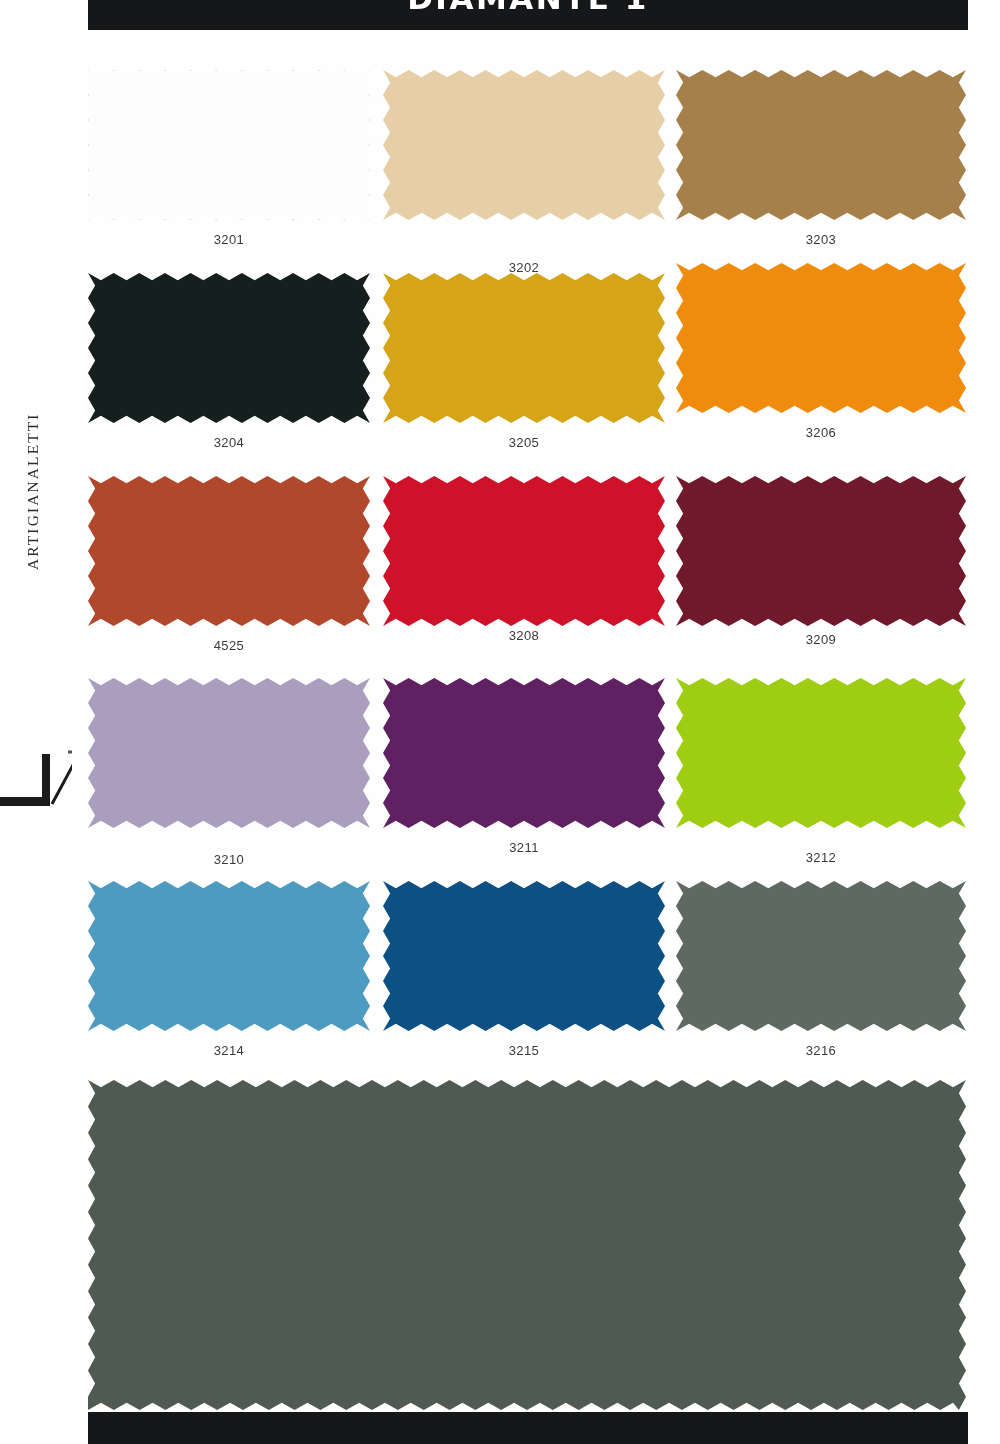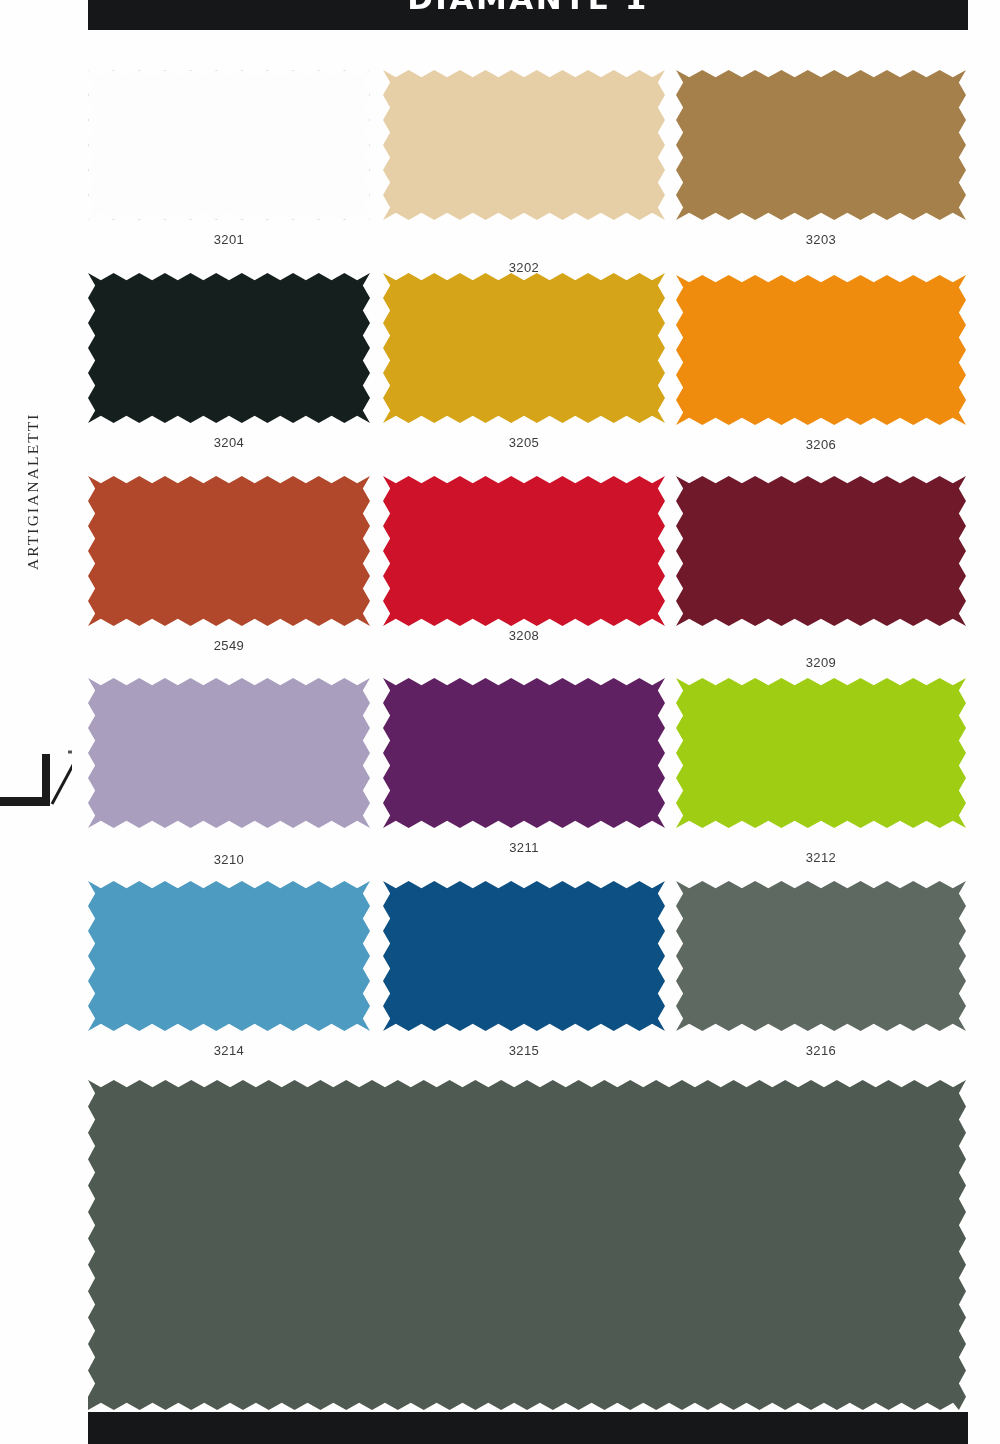--- a/index.html
+++ b/index.html
@@ -158,43 +158,43 @@
         <div class="swatch-fill" style="--c: #15201e; clip-path: polygon(0% 0%, 4.55% 4.77%, 9.09% 0%, 13.64% 4.77%, 18.18% 0%, 22.73% 4.77%, 27.27% 0%, 31.82% 4.77%, 36.36% 0%, 40.91% 4.77%, 45.45% 0%, 50% 4.77%, 54.55% 0%, 59.09% 4.77%, 63.64% 0%, 68.18% 4.77%, 72.73% 0%, 77.27% 4.77%, 81.82% 0%, 86.36% 4.77%, 90.91% 0%, 95.45% 4.77%, 100% 0%, 97.46% 8.33%, 100% 16.67%, 97.46% 25%, 100% 33.33%, 97.46% 41.67%, 100% 50%, 97.46% 58.33%, 100% 66.67%, 97.46% 75%, 100% 83.33%, 97.46% 91.67%, 100% 100%, 95.45% 95.23%, 90.91% 100%, 86.36% 95.23%, 81.82% 100%, 77.27% 95.23%, 72.73% 100%, 68.18% 95.23%, 63.64% 100%, 59.09% 95.23%, 54.55% 100%, 50% 95.23%, 45.45% 100%, 40.91% 95.23%, 36.36% 100%, 31.82% 95.23%, 27.27% 100%, 22.73% 95.23%, 18.18% 100%, 13.64% 95.23%, 9.09% 100%, 4.55% 95.23%, 0% 100%, 2.54% 91.67%, 0% 83.33%, 2.54% 75%, 0% 66.67%, 2.54% 58.33%, 0% 50%, 2.54% 41.67%, 0% 33.33%, 2.54% 25%, 0% 16.67%, 2.54% 8.33%);"></div>
       </div>
       <div class="swatch-label" style="top: 162px;">3204</div>
     </div>
     <div class="swatch-cell" style="left: 383px; top: 273px; width: 282px; height: 178px;">
       <div class="swatch" style="position: absolute; left: 0px; top: 0px; width: 282px; height: 150px;">
         <div class="swatch-fill" style="--c: #d5a418; clip-path: polygon(0% 0%, 4.55% 4.77%, 9.09% 0%, 13.64% 4.77%, 18.18% 0%, 22.73% 4.77%, 27.27% 0%, 31.82% 4.77%, 36.36% 0%, 40.91% 4.77%, 45.45% 0%, 50% 4.77%, 54.55% 0%, 59.09% 4.77%, 63.64% 0%, 68.18% 4.77%, 72.73% 0%, 77.27% 4.77%, 81.82% 0%, 86.36% 4.77%, 90.91% 0%, 95.45% 4.77%, 100% 0%, 97.46% 8.33%, 100% 16.67%, 97.46% 25%, 100% 33.33%, 97.46% 41.67%, 100% 50%, 97.46% 58.33%, 100% 66.67%, 97.46% 75%, 100% 83.33%, 97.46% 91.67%, 100% 100%, 95.45% 95.23%, 90.91% 100%, 86.36% 95.23%, 81.82% 100%, 77.27% 95.23%, 72.73% 100%, 68.18% 95.23%, 63.64% 100%, 59.09% 95.23%, 54.55% 100%, 50% 95.23%, 45.45% 100%, 40.91% 95.23%, 36.36% 100%, 31.82% 95.23%, 27.27% 100%, 22.73% 95.23%, 18.18% 100%, 13.64% 95.23%, 9.09% 100%, 4.55% 95.23%, 0% 100%, 2.54% 91.67%, 0% 83.33%, 2.54% 75%, 0% 66.67%, 2.54% 58.33%, 0% 50%, 2.54% 41.67%, 0% 33.33%, 2.54% 25%, 0% 16.67%, 2.54% 8.33%);"></div>
       </div>
       <div class="swatch-label" style="top: 162px;">3205</div>
     </div>
-    <div class="swatch-cell" style="left: 676px; top: 275px; width: 290px; height: 178px;">
+    <div class="swatch-cell" style="left: 676px; top: 263px; width: 290px; height: 178px;">
       <div class="swatch" style="position: absolute; left: 0px; top: 0px; width: 290px; height: 150px;">
         <div class="swatch-fill" style="--c: #ef8c0d; clip-path: polygon(0% 0%, 4.55% 4.77%, 9.09% 0%, 13.64% 4.77%, 18.18% 0%, 22.73% 4.77%, 27.27% 0%, 31.82% 4.77%, 36.36% 0%, 40.91% 4.77%, 45.45% 0%, 50% 4.77%, 54.55% 0%, 59.09% 4.77%, 63.64% 0%, 68.18% 4.77%, 72.73% 0%, 77.27% 4.77%, 81.82% 0%, 86.36% 4.77%, 90.91% 0%, 95.45% 4.77%, 100% 0%, 97.53% 8.33%, 100% 16.67%, 97.53% 25%, 100% 33.33%, 97.53% 41.67%, 100% 50%, 97.53% 58.33%, 100% 66.67%, 97.53% 75%, 100% 83.33%, 97.53% 91.67%, 100% 100%, 95.45% 95.23%, 90.91% 100%, 86.36% 95.23%, 81.82% 100%, 77.27% 95.23%, 72.73% 100%, 68.18% 95.23%, 63.64% 100%, 59.09% 95.23%, 54.55% 100%, 50% 95.23%, 45.45% 100%, 40.91% 95.23%, 36.36% 100%, 31.82% 95.23%, 27.27% 100%, 22.73% 95.23%, 18.18% 100%, 13.64% 95.23%, 9.09% 100%, 4.55% 95.23%, 0% 100%, 2.47% 91.67%, 0% 83.33%, 2.47% 75%, 0% 66.67%, 2.47% 58.33%, 0% 50%, 2.47% 41.67%, 0% 33.33%, 2.47% 25%, 0% 16.67%, 2.47% 8.33%);"></div>
       </div>
       <div class="swatch-label" style="top: 162px;">3206</div>
     </div>
     <div class="swatch-cell" style="left: 88px; top: 476px; width: 282px; height: 178px;">
       <div class="swatch" style="position: absolute; left: 0px; top: 0px; width: 282px; height: 150px;">
         <div class="swatch-fill" style="--c: #b1482b; clip-path: polygon(0% 0%, 4.55% 4.77%, 9.09% 0%, 13.64% 4.77%, 18.18% 0%, 22.73% 4.77%, 27.27% 0%, 31.82% 4.77%, 36.36% 0%, 40.91% 4.77%, 45.45% 0%, 50% 4.77%, 54.55% 0%, 59.09% 4.77%, 63.64% 0%, 68.18% 4.77%, 72.73% 0%, 77.27% 4.77%, 81.82% 0%, 86.36% 4.77%, 90.91% 0%, 95.45% 4.77%, 100% 0%, 97.46% 8.33%, 100% 16.67%, 97.46% 25%, 100% 33.33%, 97.46% 41.67%, 100% 50%, 97.46% 58.33%, 100% 66.67%, 97.46% 75%, 100% 83.33%, 97.46% 91.67%, 100% 100%, 95.45% 95.23%, 90.91% 100%, 86.36% 95.23%, 81.82% 100%, 77.27% 95.23%, 72.73% 100%, 68.18% 95.23%, 63.64% 100%, 59.09% 95.23%, 54.55% 100%, 50% 95.23%, 45.45% 100%, 40.91% 95.23%, 36.36% 100%, 31.82% 95.23%, 27.27% 100%, 22.73% 95.23%, 18.18% 100%, 13.64% 95.23%, 9.09% 100%, 4.55% 95.23%, 0% 100%, 2.54% 91.67%, 0% 83.33%, 2.54% 75%, 0% 66.67%, 2.54% 58.33%, 0% 50%, 2.54% 41.67%, 0% 33.33%, 2.54% 25%, 0% 16.67%, 2.54% 8.33%);"></div>
       </div>
-      <div class="swatch-label" style="top: 162px;">2549</div>
+      <div class="swatch-label" style="top: 162px;">4525</div>
     </div>
     <div class="swatch-cell" style="left: 383px; top: 476px; width: 282px; height: 178px;">
       <div class="swatch" style="position: absolute; left: 0px; top: 0px; width: 282px; height: 150px;">
         <div class="swatch-fill" style="--c: #cd1229; clip-path: polygon(0% 0%, 4.55% 4.77%, 9.09% 0%, 13.64% 4.77%, 18.18% 0%, 22.73% 4.77%, 27.27% 0%, 31.82% 4.77%, 36.36% 0%, 40.91% 4.77%, 45.45% 0%, 50% 4.77%, 54.55% 0%, 59.09% 4.77%, 63.64% 0%, 68.18% 4.77%, 72.73% 0%, 77.27% 4.77%, 81.82% 0%, 86.36% 4.77%, 90.91% 0%, 95.45% 4.77%, 100% 0%, 97.46% 8.33%, 100% 16.67%, 97.46% 25%, 100% 33.33%, 97.46% 41.67%, 100% 50%, 97.46% 58.33%, 100% 66.67%, 97.46% 75%, 100% 83.33%, 97.46% 91.67%, 100% 100%, 95.45% 95.23%, 90.91% 100%, 86.36% 95.23%, 81.82% 100%, 77.27% 95.23%, 72.73% 100%, 68.18% 95.23%, 63.64% 100%, 59.09% 95.23%, 54.55% 100%, 50% 95.23%, 45.45% 100%, 40.91% 95.23%, 36.36% 100%, 31.82% 95.23%, 27.27% 100%, 22.73% 95.23%, 18.18% 100%, 13.64% 95.23%, 9.09% 100%, 4.55% 95.23%, 0% 100%, 2.54% 91.67%, 0% 83.33%, 2.54% 75%, 0% 66.67%, 2.54% 58.33%, 0% 50%, 2.54% 41.67%, 0% 33.33%, 2.54% 25%, 0% 16.67%, 2.54% 8.33%);"></div>
       </div>
       <div class="swatch-label" style="top: 152px;">3208</div>
     </div>
     <div class="swatch-cell" style="left: 676px; top: 476px; width: 290px; height: 178px;">
       <div class="swatch" style="position: absolute; left: 0px; top: 0px; width: 290px; height: 150px;">
         <div class="swatch-fill" style="--c: #70192b; clip-path: polygon(0% 0%, 4.55% 4.77%, 9.09% 0%, 13.64% 4.77%, 18.18% 0%, 22.73% 4.77%, 27.27% 0%, 31.82% 4.77%, 36.36% 0%, 40.91% 4.77%, 45.45% 0%, 50% 4.77%, 54.55% 0%, 59.09% 4.77%, 63.64% 0%, 68.18% 4.77%, 72.73% 0%, 77.27% 4.77%, 81.82% 0%, 86.36% 4.77%, 90.91% 0%, 95.45% 4.77%, 100% 0%, 97.53% 8.33%, 100% 16.67%, 97.53% 25%, 100% 33.33%, 97.53% 41.67%, 100% 50%, 97.53% 58.33%, 100% 66.67%, 97.53% 75%, 100% 83.33%, 97.53% 91.67%, 100% 100%, 95.45% 95.23%, 90.91% 100%, 86.36% 95.23%, 81.82% 100%, 77.27% 95.23%, 72.73% 100%, 68.18% 95.23%, 63.64% 100%, 59.09% 95.23%, 54.55% 100%, 50% 95.23%, 45.45% 100%, 40.91% 95.23%, 36.36% 100%, 31.82% 95.23%, 27.27% 100%, 22.73% 95.23%, 18.18% 100%, 13.64% 95.23%, 9.09% 100%, 4.55% 95.23%, 0% 100%, 2.47% 91.67%, 0% 83.33%, 2.47% 75%, 0% 66.67%, 2.47% 58.33%, 0% 50%, 2.47% 41.67%, 0% 33.33%, 2.47% 25%, 0% 16.67%, 2.47% 8.33%);"></div>
       </div>
-      <div class="swatch-label" style="top: 179px;">3209</div>
+      <div class="swatch-label" style="top: 156px;">3209</div>
     </div>
     <div class="swatch-cell" style="left: 88px; top: 678px; width: 282px; height: 178px;">
       <div class="swatch" style="position: absolute; left: 0px; top: 0px; width: 282px; height: 150px;">
         <div class="swatch-fill" style="--c: #aa9ebe; clip-path: polygon(0% 0%, 4.55% 4.77%, 9.09% 0%, 13.64% 4.77%, 18.18% 0%, 22.73% 4.77%, 27.27% 0%, 31.82% 4.77%, 36.36% 0%, 40.91% 4.77%, 45.45% 0%, 50% 4.77%, 54.55% 0%, 59.09% 4.77%, 63.64% 0%, 68.18% 4.77%, 72.73% 0%, 77.27% 4.77%, 81.82% 0%, 86.36% 4.77%, 90.91% 0%, 95.45% 4.77%, 100% 0%, 97.46% 8.33%, 100% 16.67%, 97.46% 25%, 100% 33.33%, 97.46% 41.67%, 100% 50%, 97.46% 58.33%, 100% 66.67%, 97.46% 75%, 100% 83.33%, 97.46% 91.67%, 100% 100%, 95.45% 95.23%, 90.91% 100%, 86.36% 95.23%, 81.82% 100%, 77.27% 95.23%, 72.73% 100%, 68.18% 95.23%, 63.64% 100%, 59.09% 95.23%, 54.55% 100%, 50% 95.23%, 45.45% 100%, 40.91% 95.23%, 36.36% 100%, 31.82% 95.23%, 27.27% 100%, 22.73% 95.23%, 18.18% 100%, 13.64% 95.23%, 9.09% 100%, 4.55% 95.23%, 0% 100%, 2.54% 91.67%, 0% 83.33%, 2.54% 75%, 0% 66.67%, 2.54% 58.33%, 0% 50%, 2.54% 41.67%, 0% 33.33%, 2.54% 25%, 0% 16.67%, 2.54% 8.33%);"></div>
       </div>
       <div class="swatch-label" style="top: 174px;">3210</div>
     </div>
     <div class="swatch-cell" style="left: 383px; top: 678px; width: 282px; height: 178px;">
       <div class="swatch" style="position: absolute; left: 0px; top: 0px; width: 282px; height: 150px;">
         <div class="swatch-fill" style="--c: #5f2161; clip-path: polygon(0% 0%, 4.55% 4.77%, 9.09% 0%, 13.64% 4.77%, 18.18% 0%, 22.73% 4.77%, 27.27% 0%, 31.82% 4.77%, 36.36% 0%, 40.91% 4.77%, 45.45% 0%, 50% 4.77%, 54.55% 0%, 59.09% 4.77%, 63.64% 0%, 68.18% 4.77%, 72.73% 0%, 77.27% 4.77%, 81.82% 0%, 86.36% 4.77%, 90.91% 0%, 95.45% 4.77%, 100% 0%, 97.46% 8.33%, 100% 16.67%, 97.46% 25%, 100% 33.33%, 97.46% 41.67%, 100% 50%, 97.46% 58.33%, 100% 66.67%, 97.46% 75%, 100% 83.33%, 97.46% 91.67%, 100% 100%, 95.45% 95.23%, 90.91% 100%, 86.36% 95.23%, 81.82% 100%, 77.27% 95.23%, 72.73% 100%, 68.18% 95.23%, 63.64% 100%, 59.09% 95.23%, 54.55% 100%, 50% 95.23%, 45.45% 100%, 40.91% 95.23%, 36.36% 100%, 31.82% 95.23%, 27.27% 100%, 22.73% 95.23%, 18.18% 100%, 13.64% 95.23%, 9.09% 100%, 4.55% 95.23%, 0% 100%, 2.54% 91.67%, 0% 83.33%, 2.54% 75%, 0% 66.67%, 2.54% 58.33%, 0% 50%, 2.54% 41.67%, 0% 33.33%, 2.54% 25%, 0% 16.67%, 2.54% 8.33%);"></div>

